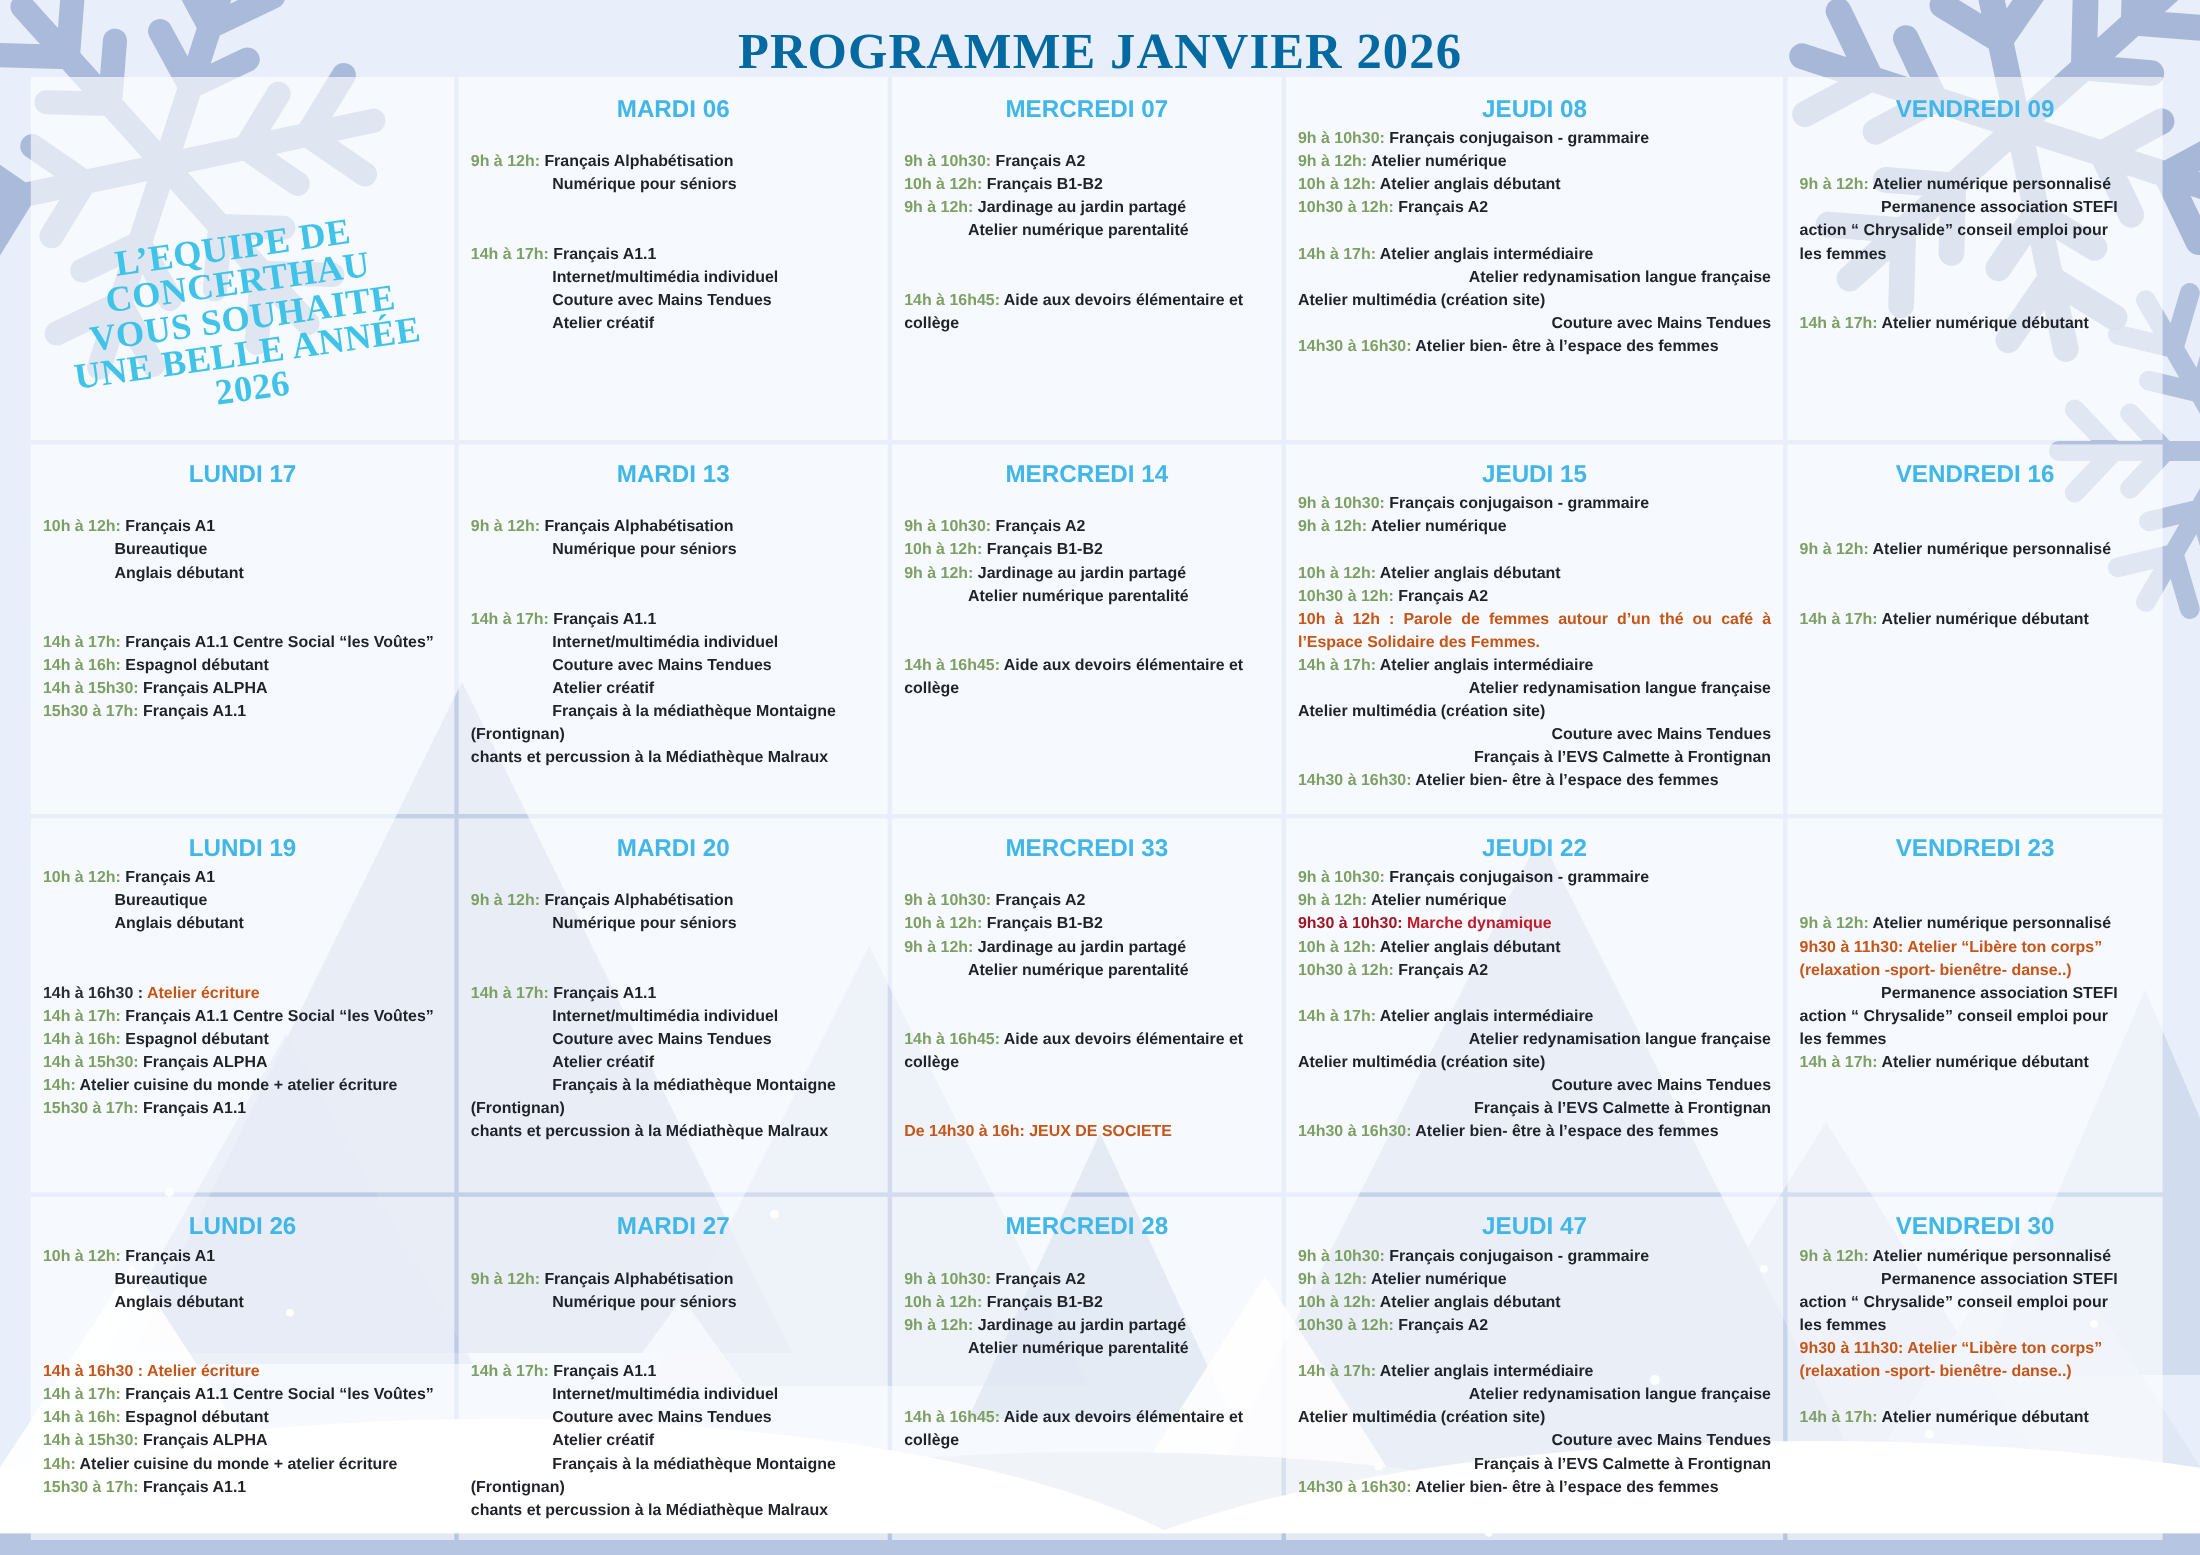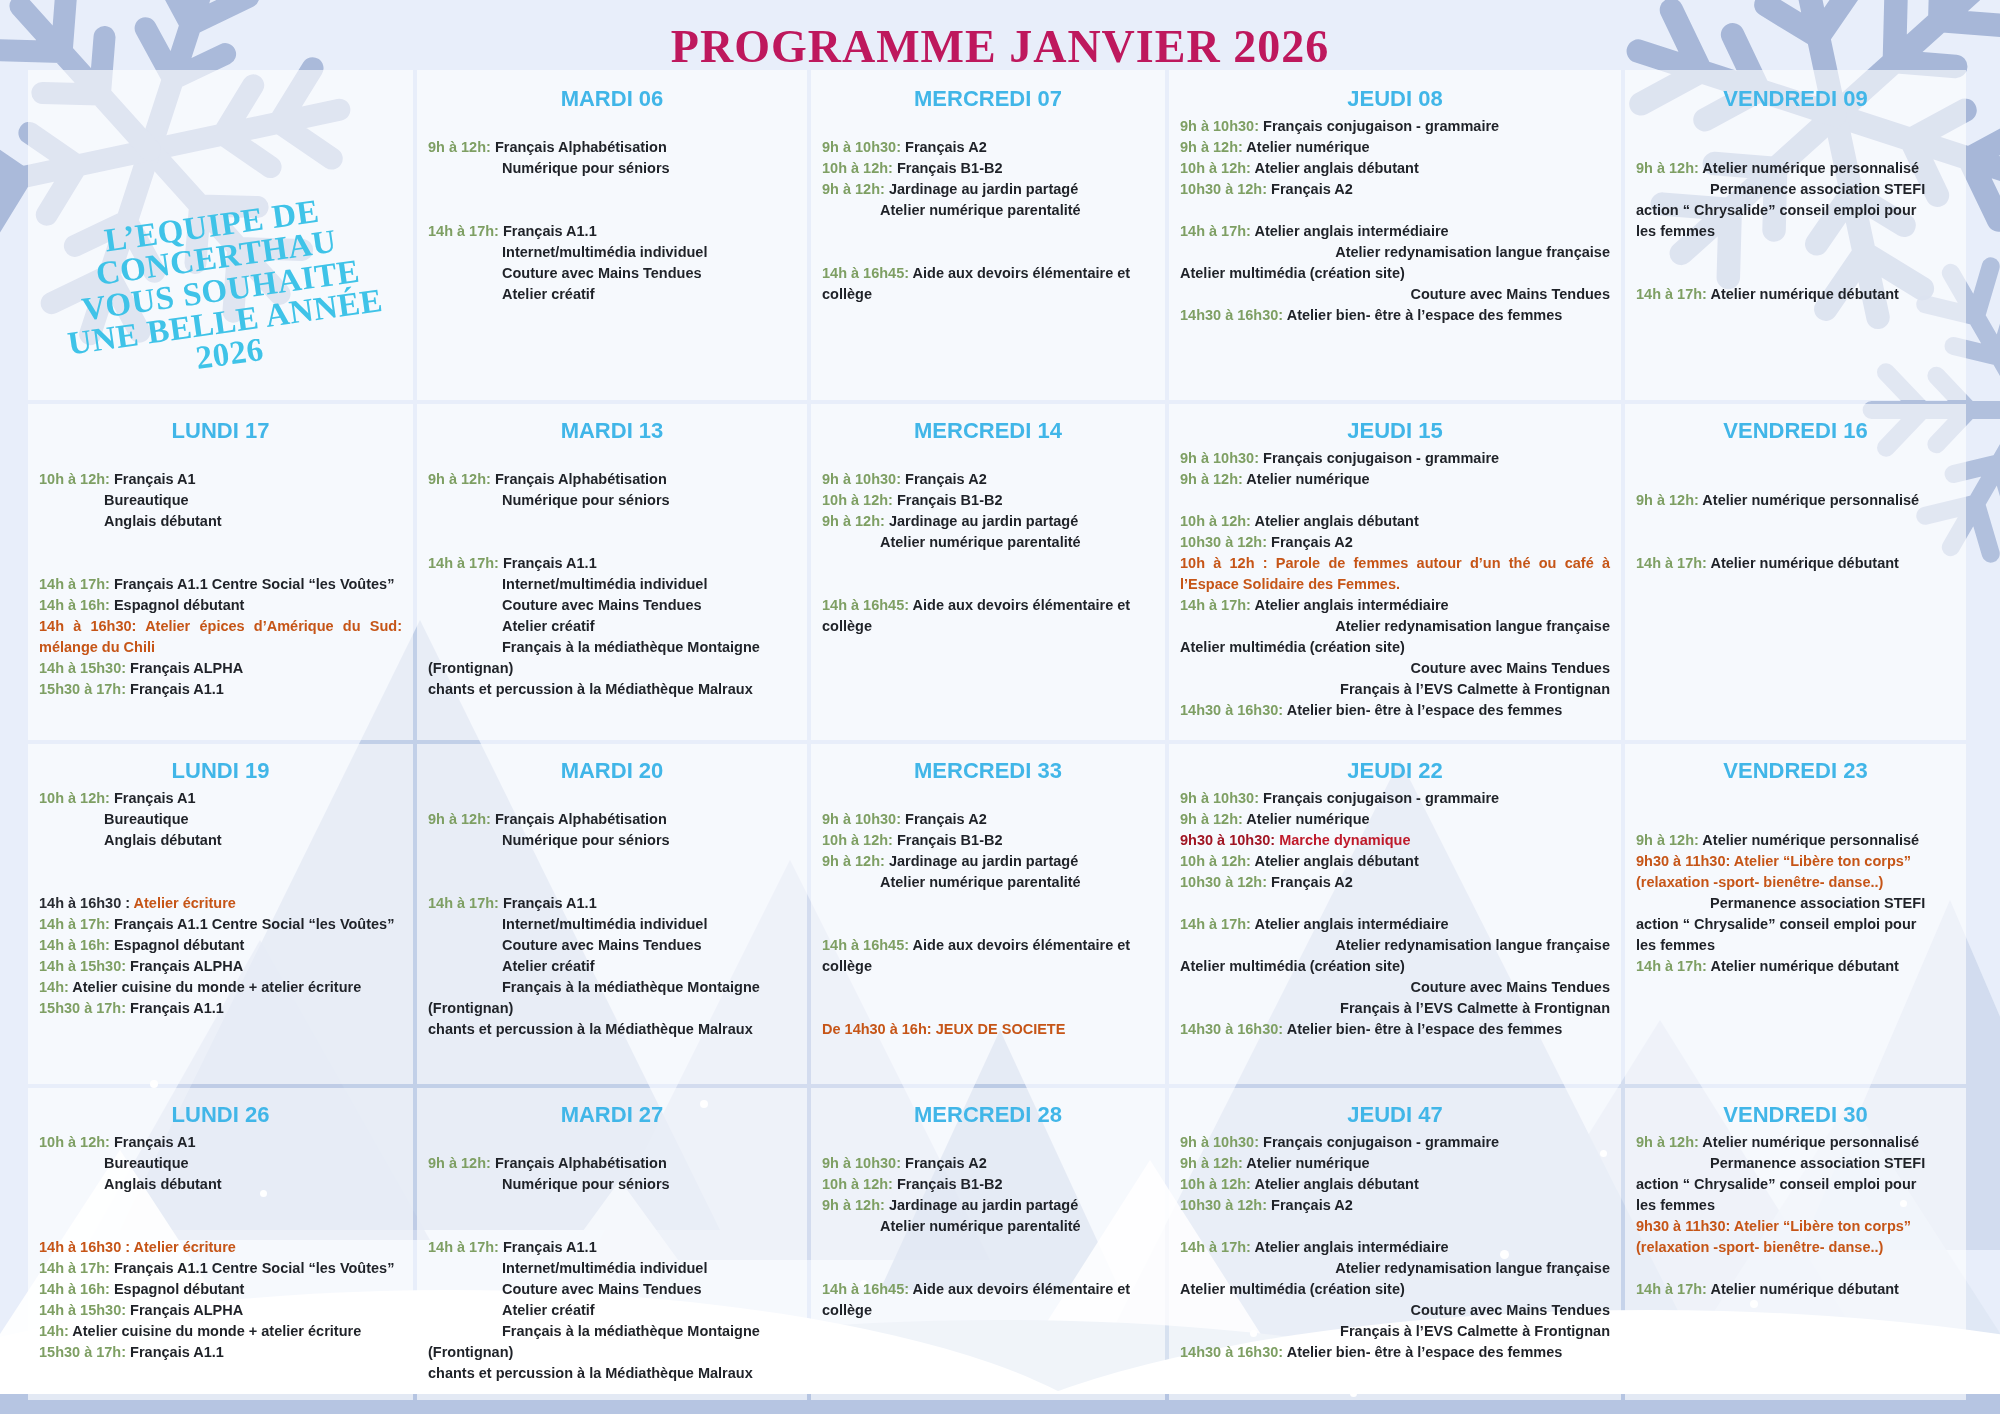--- a/index.html
+++ b/index.html
@@ -13,21 +13,21 @@
   .tree{position:absolute;width:0;height:0;
     border-left:0 solid transparent;border-right:0 solid transparent;border-bottom:0 solid;}
   .hill{position:absolute;border-radius:50%;}
   .dot{position:absolute;border-radius:50%;background:#fff;}
   .bstrip{position:absolute;left:0;bottom:0;width:2000px;height:20px;background:#b6c5e2;}
   .flake{position:absolute;}
   
   .title{
     position:absolute;top:20px;left:0;width:100%;text-align:center;z-index:2;
     font-family:"Liberation Serif",serif;font-weight:700;font-size:46px;
-    color:#be185d;letter-spacing:1px;
+    color:#0369a1;letter-spacing:1px;
   }
   
   #grid{
     position:absolute;left:28px;top:70px;z-index:1;
     display:grid;
     grid-template-columns:385px 390px 354px 452px 341px;
     grid-template-rows:330px 336px 340px 312px;
     gap:4px;
   }
   .cell{
@@ -186,21 +186,20 @@
     <div class="cell">
       <div class="day-header">LUNDI 17</div>
       <div class="gap"></div>
       <div class="entry"><span class="t">10h à 12h:</span><span class="x">  Français  A1</span></div>
       <div class="entry i4"><span class="x">Bureautique</span></div>
       <div class="entry i4"><span class="x">Anglais débutant</span></div>
       <div class="gap"></div>
       <div class="gap"></div>
       <div class="entry"><span class="t">14h à 17h:</span><span class="x"> Français A1.1 Centre Social “les Voûtes”</span></div>
       <div class="entry"><span class="t">14h à 16h:</span><span class="x"> Espagnol débutant</span></div>
-      <div class="entry just"><span class="o">14h à 16h30:</span><span class="o"> Atelier épices d’Amérique du Sud: mélange du Chili</span></div>
       <div class="entry"><span class="t">14h à 15h30:</span><span class="x"> Français ALPHA</span></div>
       <div class="entry"><span class="t">15h30 à 17h:</span><span class="x"> Français A1.1</span></div>
     </div>
     <div class="cell">
       <div class="day-header">MARDI 13</div>
       <div class="gap"></div>
       <div class="entry"><span class="t">9h à 12h:</span><span class="x"> Français Alphabétisation</span></div>
       <div class="entry i1"><span class="x">Numérique pour séniors</span></div>
       <div class="gap"></div>
       <div class="gap"></div>

